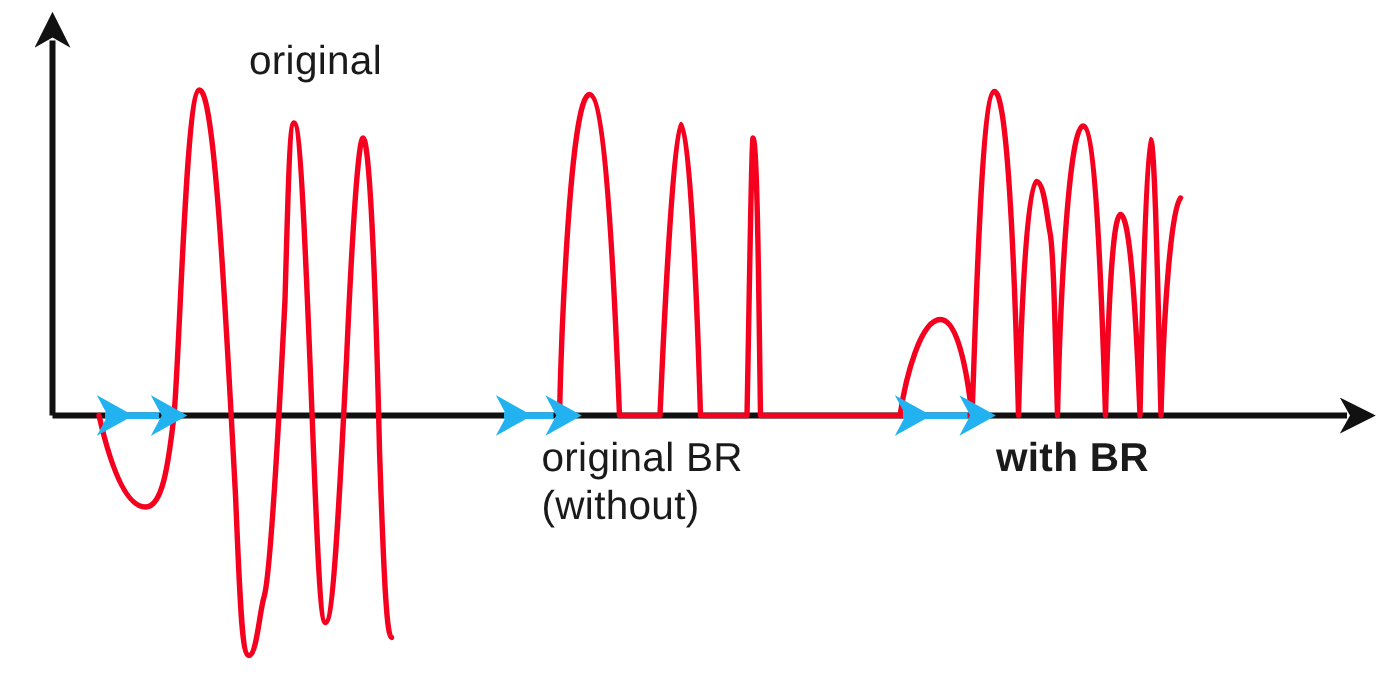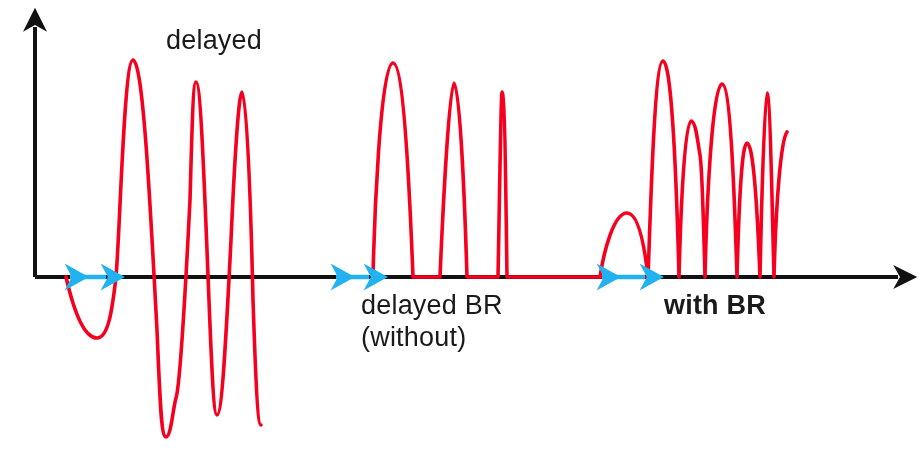--- a/index.html
+++ b/index.html
@@ -68,19 +68,19 @@
     <path fill="none" stroke="#f5001e" stroke-width="3.6" stroke-linecap="round" stroke-linejoin="round" d="M 600,277 C 604,250 614,213 627,213 C 639,213 645,250 648,277 C 650,230 654,61 663,61 C 671,61 676,160 679,277 C 681,200 685,121 691,121 C 696,121 698,145 700,155 C 702,165 703,200 705,277 C 707,190 713,84 722,84 C 730,84 734,180 737,277 C 739,200 742,143 747,143 C 753,143 757,200 760,277 C 762,180 765,93 767,93 C 770,93 772,200 774,277 C 776,200 781,140 787,132"></path>
 
     <line x1="70" y1="277" x2="106" y2="277" stroke="#22b2f0" stroke-width="4.5" marker-end="url(#cyan-arrow-end)" marker-start="url(#cyan-arrow-start)"></line>
 
     <line x1="336" y1="277" x2="369" y2="277" stroke="#22b2f0" stroke-width="4.5" marker-end="url(#cyan-arrow-end)" marker-start="url(#cyan-arrow-start)"></line>
 
     <line x1="602" y1="277" x2="645" y2="277" stroke="#22b2f0" stroke-width="4.5" marker-end="url(#cyan-arrow-end)" marker-start="url(#cyan-arrow-start)"></line>
 
   </svg>
 
-  <div class="label label-original">delayed</div>
+  <div class="label label-original">original</div>
 
-  <div class="label label-without"><span>delayed BR</span><br><span>(without)</span></div>
+  <div class="label label-without"><span>original BR</span><br><span>(without)</span></div>
 
   <div class="label label-with">with BR</div>
 
 </div>
 
 </body></html>

